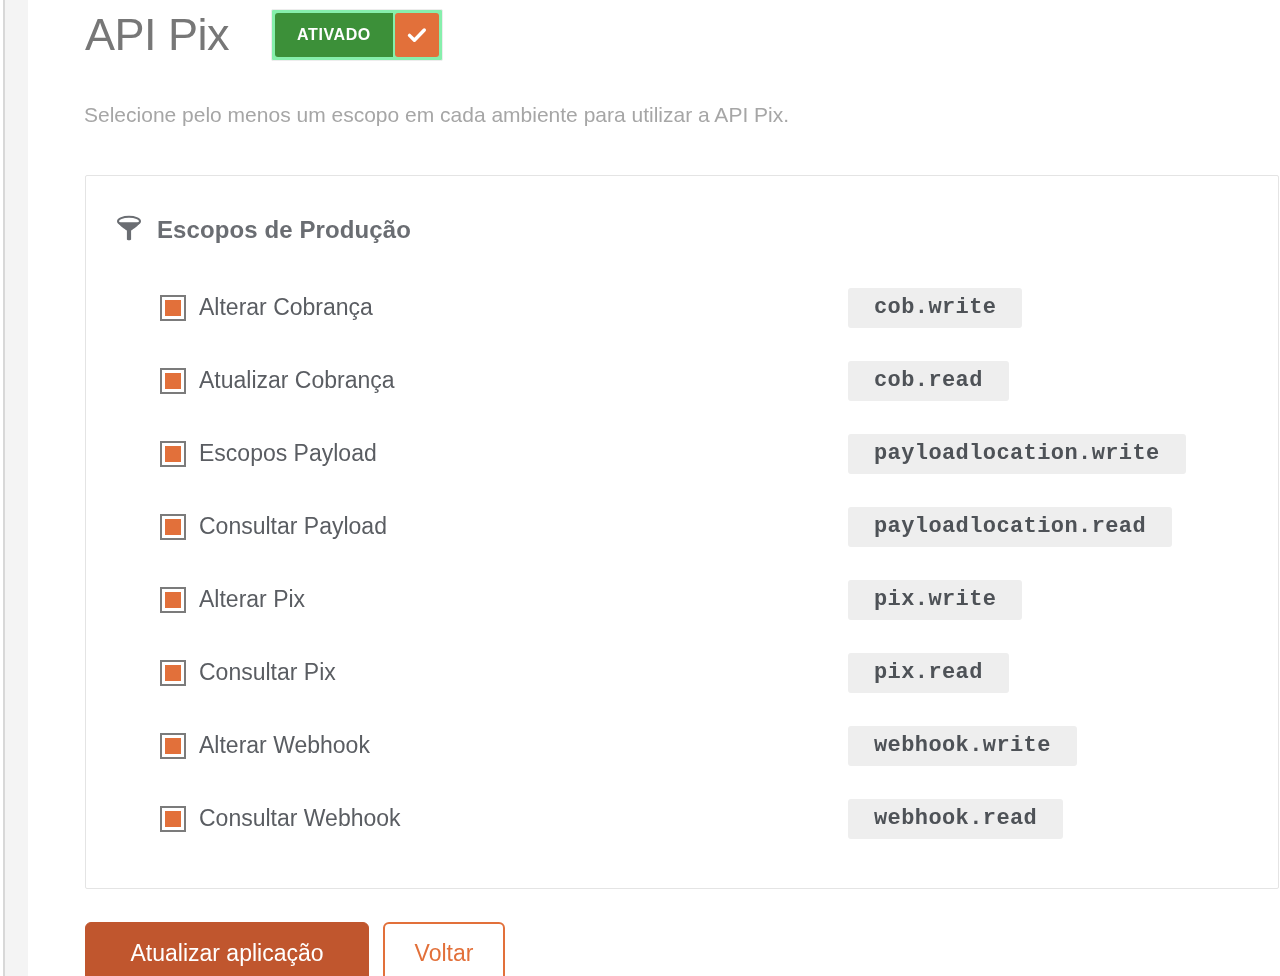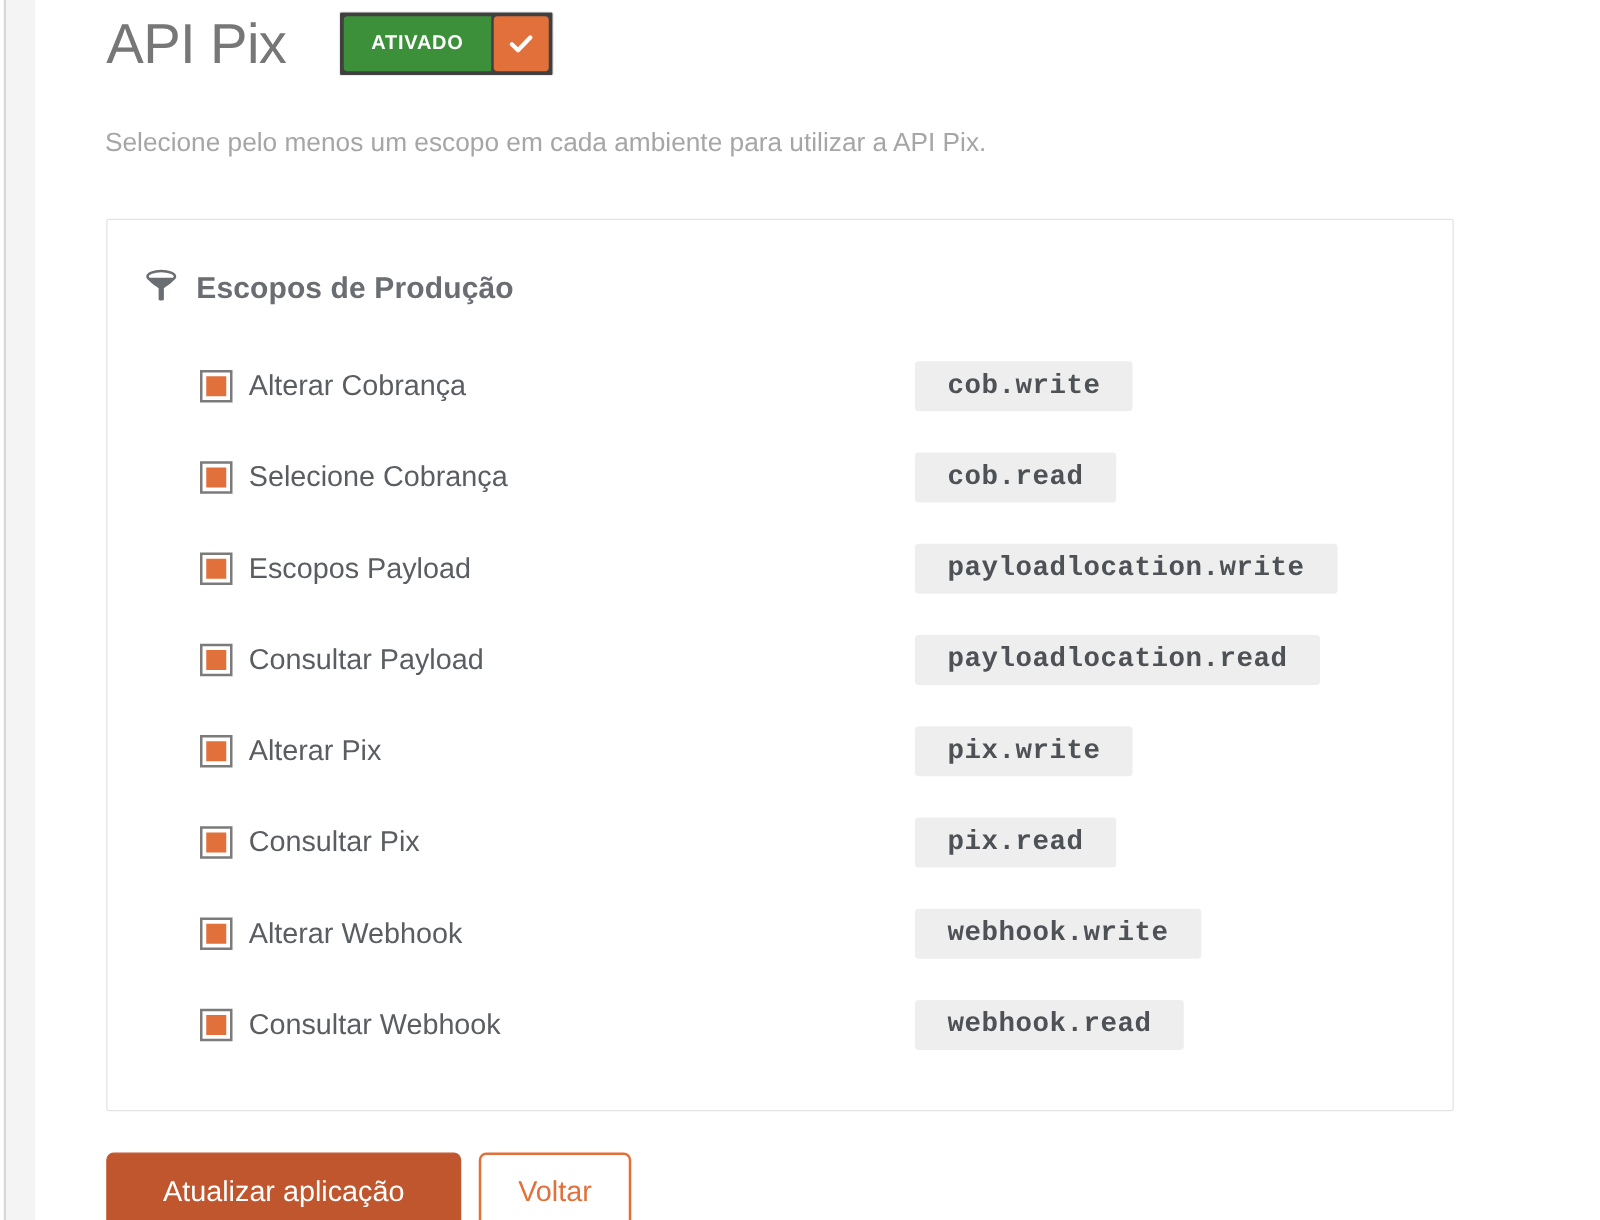--- a/index.html
+++ b/index.html
@@ -55,21 +55,21 @@
     color: #777777;
     letter-spacing: -0.5px;
     line-height: 58px;
   }
 
   
   .toggle-wrap {
     display: flex;
     align-items: center;
     border: 1px solid #ededed;
-    background: #404040;
+    background: #86efac;
     padding: 3px;
     border-radius: 2px;
     height: 52px;
   }
   .toggle-on {
     background: #3c9039;
     color: #ffffff;
     font-size: 16px;
     font-weight: 700;
     letter-spacing: 0.6px;
@@ -106,21 +106,21 @@
     color: #a6a6a6;
     font-weight: 400;
     line-height: 30px;
   }
 
   
   .panel {
     position: absolute;
     left: 49px;
     top: 175px;
-    width: 1078px;
+    width: 1194px;
     height: 714px;
     border: 1px solid #e4e4e4;
     background: #ffffff;
     border-radius: 2px;
   }
 
   .panel-head {
     display: flex;
     align-items: center;
     gap: 15px;
@@ -276,21 +276,21 @@
             <div class="scope-spacer"></div>
             <div class="scope-right">
               <code class="code-badge">cob.write</code>
             </div>
           </div>
           <div class="scope-row">
             <div class="scope-left">
               <span class="checkbox">
                 <span class="mark"></span>
               </span>
-              <span class="scope-label">Selecione Cobrança</span>
+              <span class="scope-label">Atualizar Cobrança</span>
             </div>
             <div class="scope-spacer"></div>
             <div class="scope-right">
               <code class="code-badge">cob.read</code>
             </div>
           </div>
           <div class="scope-row">
             <div class="scope-left">
               <span class="checkbox">
                 <span class="mark"></span>

